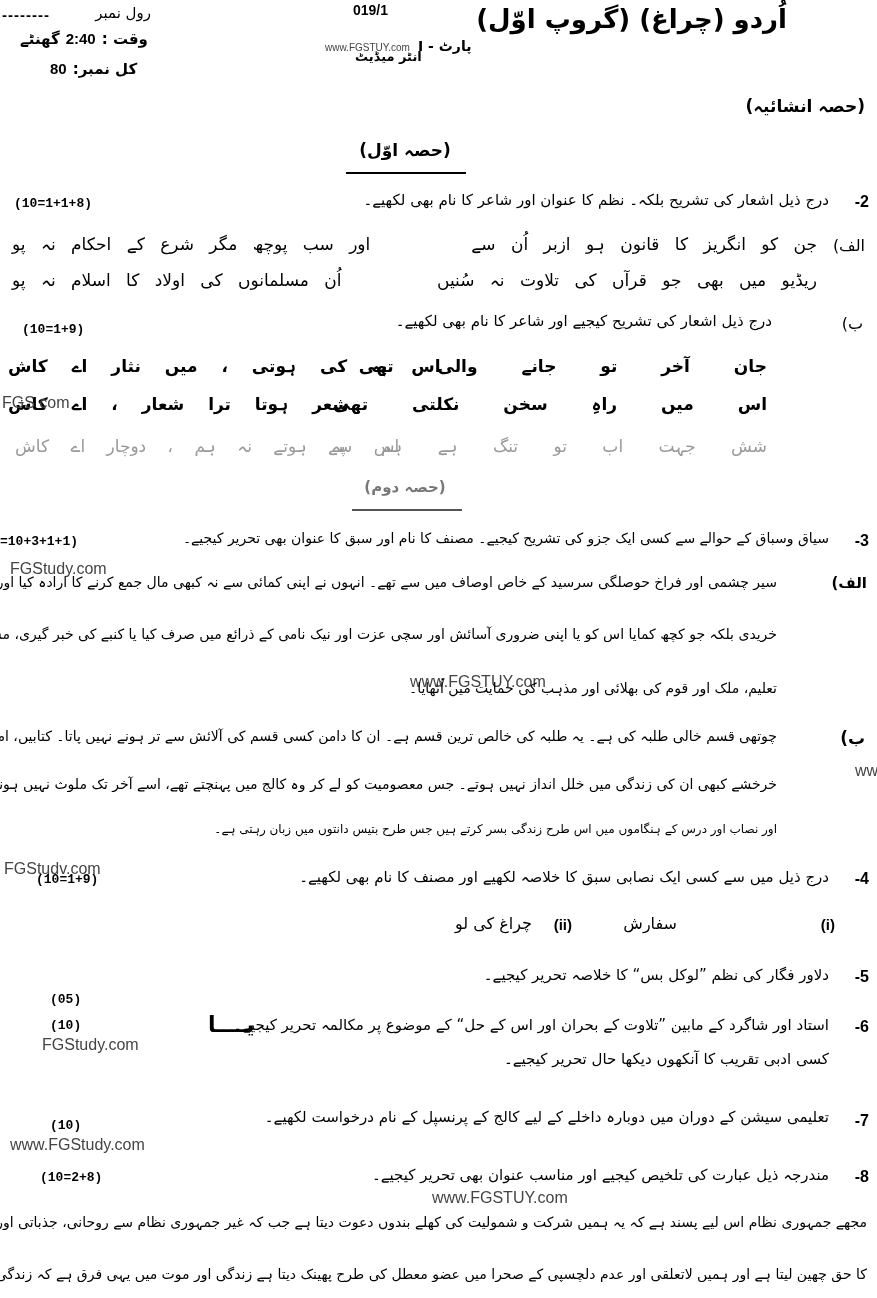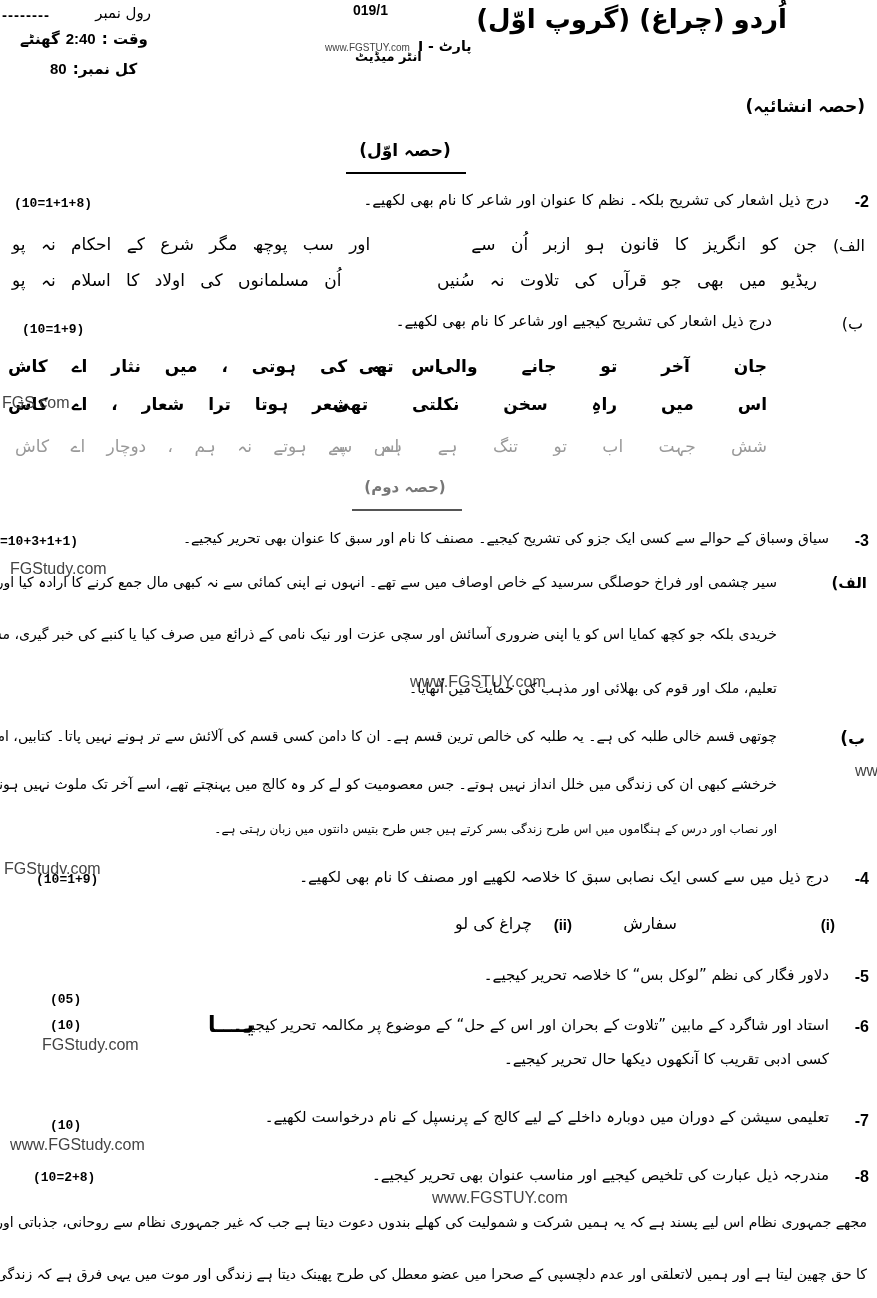--- a/index.html
+++ b/index.html
@@ -138,19 +138,19 @@
 </div>
 
 <div>
   <div class="abs marks" style="left:50px; top:1118px;">(10)</div>
   <div class="abs wm" style="left:10px; top:1136px;">www.FGStudy.com</div>
   <div class="abs qnum" style="right:8px; top:1112px;">-7</div>
   <div class="abs ur" style="right:48px; top:1108px; font-size:15px;">تعلیمی سیشن کے دوران میں دوبارہ داخلے کے لیے کالج کے پرنسپل کے نام درخواست لکھیے۔</div>
 </div>
 
 <div>
-  <div class="abs marks" style="left:33px; top:1170px;">(10=2+8)</div>
+  <div class="abs marks" style="left:40px; top:1170px;">(10=2+8)</div>
   <div class="abs qnum" style="right:8px; top:1168px;">-8</div>
   <div class="abs ur" style="right:48px; top:1166px; font-size:15px;">مندرجہ ذیل عبارت کی تلخیص کیجیے اور مناسب عنوان بھی تحریر کیجیے۔</div>
   <div class="abs wm" style="left:432px; top:1189px;">www.FGSTUY.com</div>
   <div class="abs ur prose" style="right:10px; top:1214px; width:870px; overflow:hidden;">مجھے جمہوری نظام اس لیے پسند ہے کہ یہ ہمیں شرکت و شمولیت کی کھلے بندوں دعوت دیتا ہے جب کہ غیر جمہوری نظام سے روحانی، جذباتی اور فکری شمولیت</div>
   <div class="abs ur prose" style="right:10px; top:1266px; width:870px; overflow:hidden;">کا حق چھین لیتا ہے اور ہمیں لاتعلقی اور عدم دلچسپی کے صحرا میں عضوِ معطل کی طرح پھینک دیتا ہے زندگی اور موت میں یہی فرق ہے کہ زندگی نام ہے شمولیت کا</div>
 </div>
 
 </body></html>

